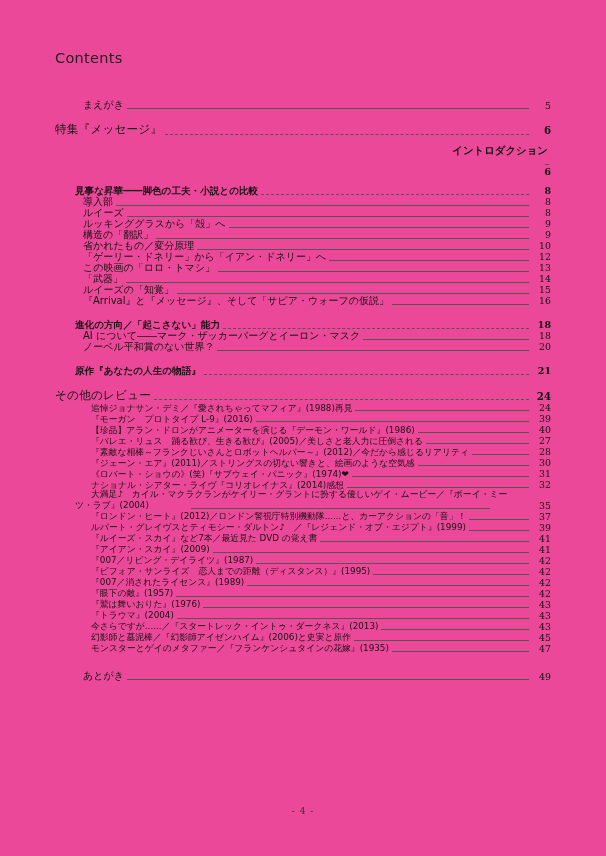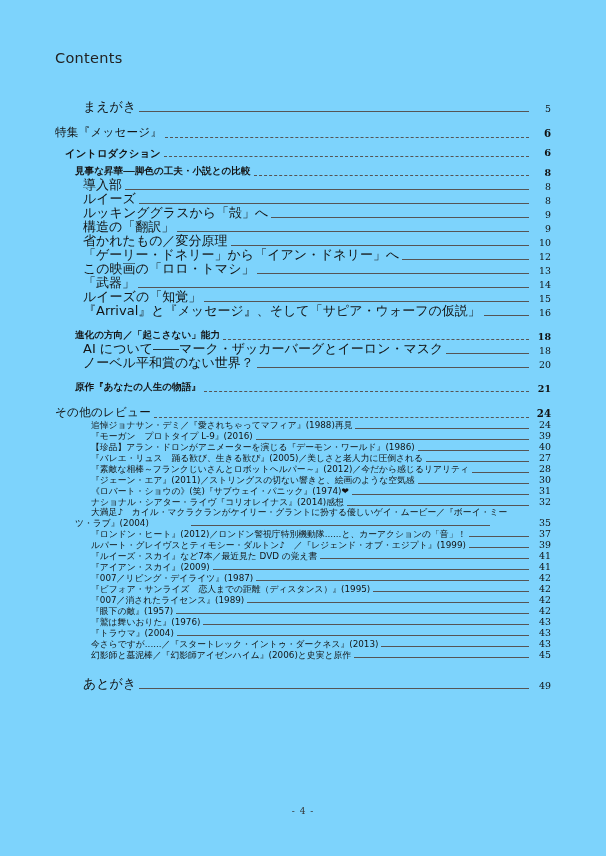--- a/index.html
+++ b/index.html
@@ -13,21 +13,21 @@
     font-family: "DejaVu Sans", "Liberation Sans", sans-serif;
     color: #1a1a1a;
     position: relative;
     overflow: hidden;
   }
   .page {
     position: absolute;
     left: 0; top: 0;
     width: 606px;
     height: 856px;
-    background: #7dd3fc;
+    background: #ec4899;
     box-sizing: border-box;
   }
   .page-inner {
     position: absolute;
     left: 55px;
     top: 50px;
     width: 496px;
   }
   .toc-title {
     font-size: 14.5px;
@@ -89,32 +89,31 @@
     letter-spacing: 0.2px;
   }
   .lvl-h1 > .pageno { font-weight: 700; font-size: 10.2px; }
   .lvl-h1 { padding-left: 0px; }
 
   .lvl-h2 > .label {
     font-weight: 700;
     font-size: 10.4px;
   }
   .lvl-h2 > .pageno { font-weight: 700; font-size: 9.8px; }
-  .lvl-h2 { padding-left: 10px; }
+  .lvl-h2 { padding-left: 10px; flex-direction: column; }
 
   .lvl-h3 > .label {
     font-weight: 700;
     font-size: 9.6px;
-    font-family: Liberation Mono, monospace;
   }
   .lvl-h3 > .pageno { font-weight: 700; font-size: 9.5px; }
   .lvl-h3 { padding-left: 20px; }
 
   .lvl-p1 { padding-left: 28px; }
-  .lvl-p1 > .label { font-size: 13px; }
+  .lvl-p1 > .label { font-size: 10px; }
 
   .lvl-p2 { padding-left: 36px; }
   .lvl-p2 > .label { font-size: 8.8px; }
   .sp-s  { height: 8px; }
   .sp-m  { height: 13px; }
   .sp-l  { height: 17px; }
 
   .footer {
     position: absolute;
     left: 0;
@@ -342,20 +341,25 @@
         <li class="entry lvl-p2">
           <span class="label">今さらですが......／『スタートレック・イントゥ・ダークネス』(2013)</span>
           <span class="leader"></span>
           <span class="pageno">43</span>
         </li>
         <li class="entry lvl-p2">
           <span class="label">幻影師と墓泥棒／『幻影師アイゼンハイム』(2006)と史実と原作</span>
           <span class="leader"></span>
           <span class="pageno">45</span>
         </li>
+        <li class="entry lvl-p2">
+          <span class="label">モンスターとゲイのメタファー／『フランケンシュタインの花嫁』(1935)</span>
+          <span class="leader"></span>
+          <span class="pageno">47</span>
+        </li>
         <li class="sp-l"></li>
         <li class="entry lvl-p1">
           <span class="label">あとがき</span>
           <span class="leader"></span>
           <span class="pageno">49</span>
         </li>
       </ul>
 
   </div>
 

